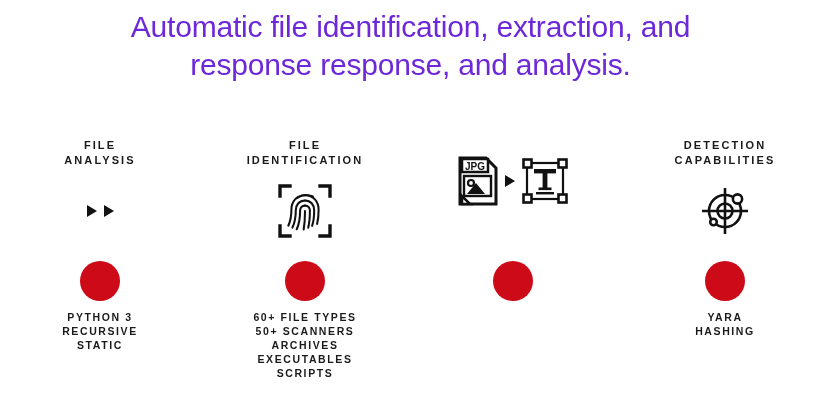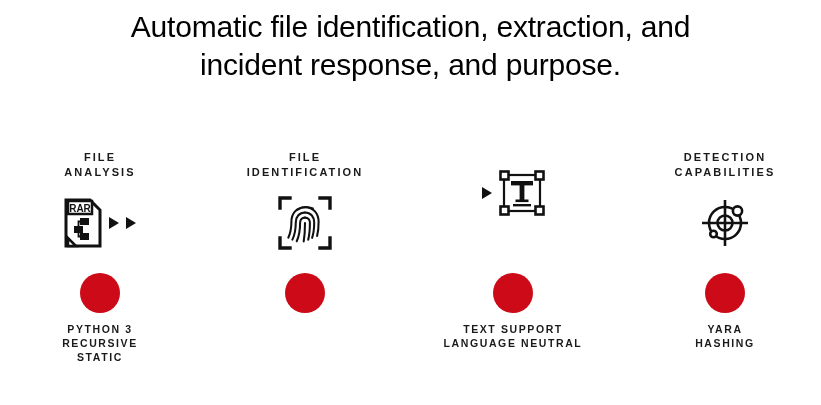--- a/index.html
+++ b/index.html
@@ -20,29 +20,29 @@
   .headline {
     position: absolute;
     left: 0;
     top: 8px;
     width: 821px;
     text-align: center;
     font-size: 30px;
     line-height: 38px;
     font-weight: 400;
     letter-spacing: -0.2px;
-    color: #000000;
+    color: #6d28d9;
   }
   .headline-line { display: block; white-space: pre; }
 
   
   .timeline {
     position: absolute;
     left: 0;
-    top: 150px;
+    top: 138px;
     width: 821px;
     height: 255px;
   }
 
   .stage {
     position: absolute;
     top: 0;
     width: 210px;
     margin-left: -105px;
     text-align: center;
@@ -101,44 +101,30 @@
     flex: 0 0 auto;
   }
 
   svg { display: block; }
 </style>
 </head>
 <body>
 
 <div class="headline">
   <span class="headline-line">Automatic file identification, extraction, and</span>
-  <span class="headline-line">incident response, and purpose.</span>
+  <span class="headline-line">response response, and analysis.</span>
 </div>
 
 <div class="timeline">
 
   <div class="stage" style="left:100px;">
     <div class="stage-title">FILE
 ANALYSIS</div>
     <div class="icon-area">
 
-      <span>
-        <svg width="38" height="50" viewBox="0 0 38 50">
-          <path d="M2 2 h24 l10 10 v36 h-34 z" fill="#fff" stroke="#111" stroke-width="3"></path>
-          <path d="M4 40 v8 h8 z" fill="#fff" stroke="#111" stroke-width="2.5"></path>
-          <rect x="4" y="3" width="24" height="13" fill="#fff" stroke="#111" stroke-width="2.5"></rect>
-          <text x="16" y="13.5" font-family="'Liberation Sans',sans-serif" font-size="10" font-weight="bold" fill="#111" text-anchor="middle">RAR</text>
-          <g stroke="#111" stroke-width="2" fill="#111">
-            <rect x="17" y="21" width="7" height="5"></rect>
-            <rect x="11" y="29" width="7" height="5"></rect>
-            <rect x="17" y="36" width="7" height="5"></rect>
-            <path d="M14.5 29 v-5.5 h2.5 M14.5 34 v4.5 h2.5" fill="none" stroke-width="1.8"></path>
-          </g>
-        </svg>
-      </span>
 
       <span class="arrow"></span>
 
 
       <span class="arrow"></span>
 
     </div>
     <div class="dot"></div>
     <div class="stage-caption">PYTHON 3
 RECURSIVE
@@ -164,25 +150,41 @@
             <path d="M28 17.4 c5.6 0 9.2 4.3 9.2 9.9 c0 5.8 -0.6 11.3 -2.1 15.6"></path>
             <path d="M28 22.6 c-3.0 0 -4.9 2.2 -4.9 5.1 c0 7.6 -1.1 13.6 -3.4 18.5"></path>
             <path d="M28 22.6 c3.0 0 4.9 2.2 4.9 5.1 c0 6.5 -0.5 12.2 -1.7 17.0"></path>
             <path d="M28 28.0 c0 7.3 -0.4 13.0 -1.3 18.4"></path>
             <path d="M20.6 14.6 c4.5 -2.8 10.3 -3.2 15.3 -1.1"></path>
           </g>
         </svg>
       </span>
     </div>
     <div class="dot"></div>
+    <div class="stage-caption">60+ FILE TYPES
+50+ SCANNERS
+ARCHIVES
+EXECUTABLES
+SCRIPTS</div>
   </div>
 
   <div class="stage" style="left:513px;">
     <div class="icon-area">
 
+      <span>
+        <svg width="40" height="50" viewBox="0 0 40 50">
+          <path d="M2 2 h26 l10 10 v36 h-36 z" fill="#fff" stroke="#111" stroke-width="3"></path>
+          <path d="M4 40 v8 h8 z" fill="#fff" stroke="#111" stroke-width="2.5"></path>
+          <rect x="4" y="3" width="26" height="13" fill="#fff" stroke="#111" stroke-width="2.5"></rect>
+          <text x="17" y="13.5" font-family="'Liberation Sans',sans-serif" font-size="10" font-weight="bold" fill="#111" text-anchor="middle">JPG</text>
+          <rect x="6" y="20" width="27" height="20" fill="#fff" stroke="#111" stroke-width="2.4"></rect>
+          <circle cx="13" cy="27" r="3" fill="none" stroke="#111" stroke-width="2.2"></circle>
+          <path d="M9 38 l9 -11 l9 11 z" fill="#111"></path>
+        </svg>
+      </span>
 
       <span class="arrow"></span>
 
       <span>
         <svg width="46" height="46" viewBox="0 0 46 46">
           <rect x="5" y="5" width="36" height="36" fill="none" stroke="#111" stroke-width="2.2"></rect>
           <g fill="#fff" stroke="#111" stroke-width="2.6">
             <rect x="1.5" y="1.5" width="8" height="8"></rect>
             <rect x="36.5" y="1.5" width="8" height="8"></rect>
             <rect x="1.5" y="36.5" width="8" height="8"></rect>
@@ -191,22 +193,20 @@
           <g fill="#111">
             <rect x="12" y="11" width="22" height="4.4"></rect>
             <rect x="20.6" y="13" width="4.8" height="17"></rect>
             <rect x="16.5" y="29.5" width="13" height="2.6"></rect>
             <rect x="14" y="34" width="18" height="2.4"></rect>
           </g>
         </svg>
       </span>
     </div>
     <div class="dot"></div>
-    <div class="stage-caption">TEXT SUPPORT
-LANGUAGE NEUTRAL</div>
   </div>
 
   <div class="stage" style="left:725px;">
     <div class="stage-title">DETECTION
 CAPABILITIES</div>
     <div class="icon-area">
       <span>
         <svg width="52" height="52" viewBox="0 0 52 52">
           <g fill="none" stroke="#111" stroke-width="2.6">
             <circle cx="26" cy="26" r="16"></circle>

